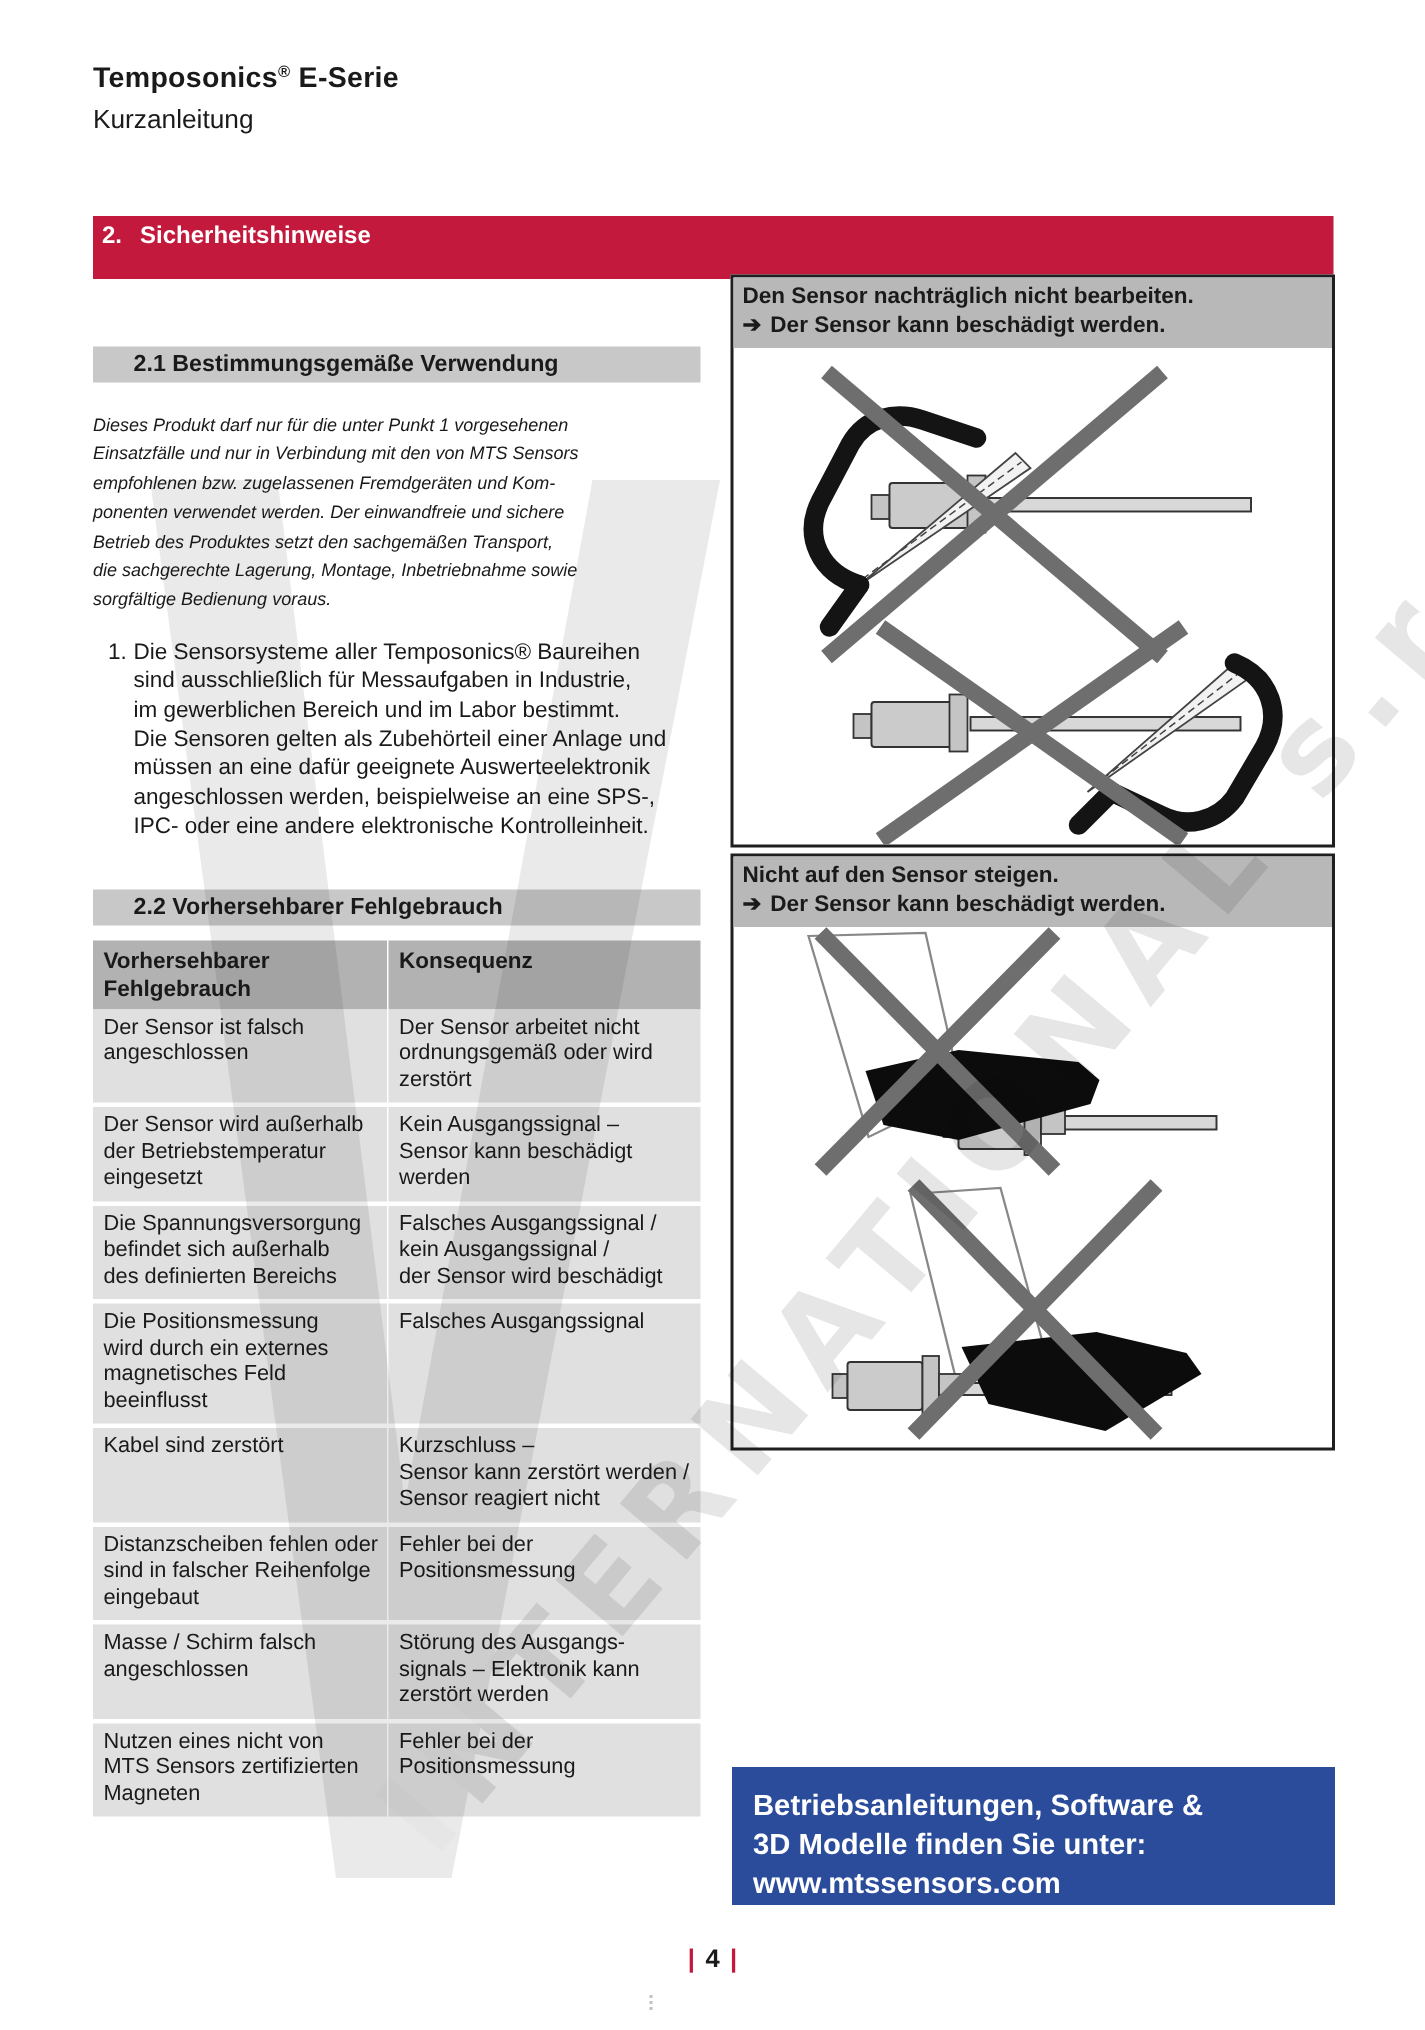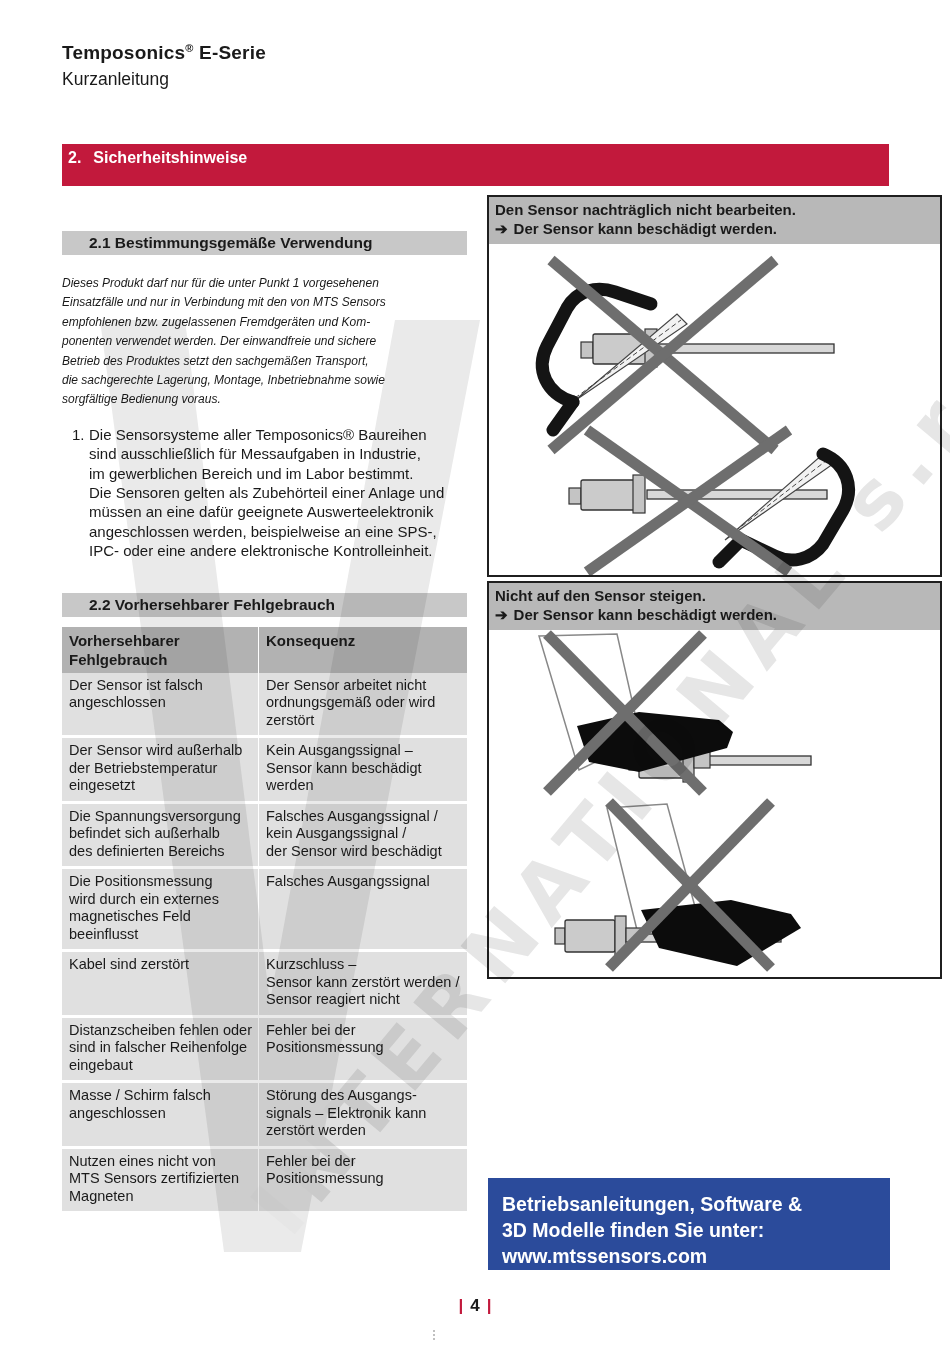--- a/index.html
+++ b/index.html
@@ -34,21 +34,21 @@
   .misuse-table { margin-top:10px; }
   .t-row { display:flex; margin-top:3px; }
   .t-row:first-child { margin-top:0; }
   .t-head .cell { background:#B2B2B2; font-weight:bold; font-size:15px;
     line-height:19px; padding:4px 0 4px 7px; white-space:pre-line; }
   .t-body .cell { background:#E0E0E0; font-size:14.5px; line-height:17.5px;
     padding:4px 0 6px 7px; white-space:pre-line; }
   .cell.c1 { width:196px; flex:none; margin-right:1px; }
   .cell.c2 { flex:1; }
   
-  .right-col { position:absolute; left:487px; top:195px; width:455px; }
+  .right-col { position:absolute; left:487px; top:183px; width:403px; }
   .warning-box { border:2px solid #1f1f1f; background:#fff; }
   .warning-box + .warning-box { margin-top:4px; }
   .wb-header { background:#B8B8B8; padding:3px 6px 6px 6px; }
   .wb-title { font-weight:bold; font-size:15px; line-height:19px; }
   .wb-consequence { font-weight:bold; font-size:15px; line-height:19px; display:flex; }
   .wb-consequence .arrow { margin-right:6px; }
   .wb-figure { display:block; }
   
   .info-box { position:absolute; left:488px; top:1178px; width:402px; height:92px;
     background:#2B4B9B; color:#fff; padding:13px 0 0 14px; }

